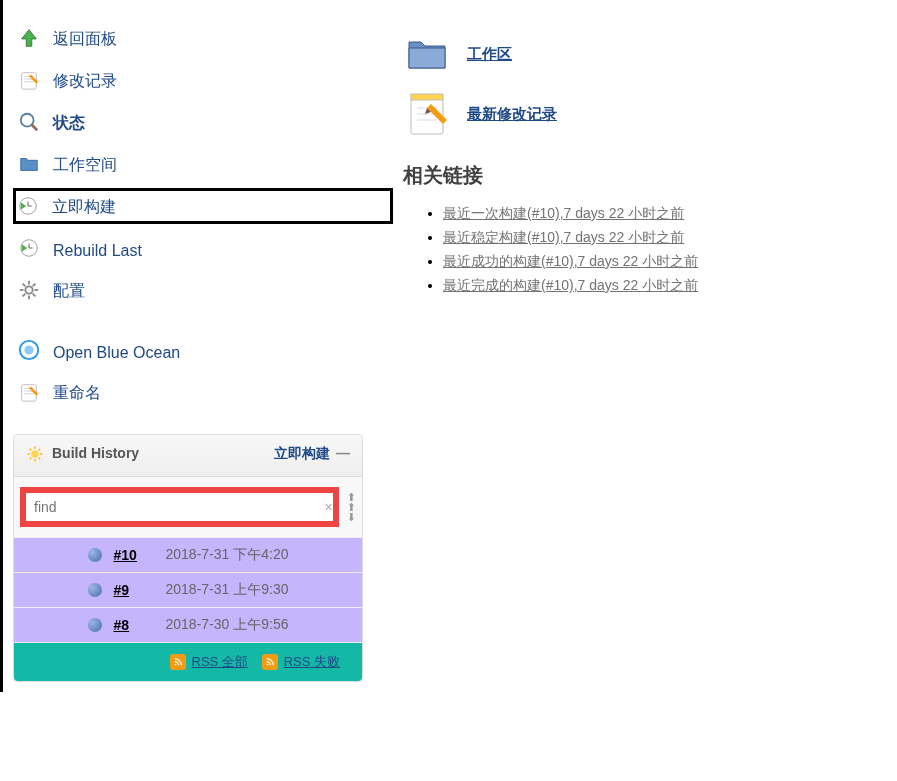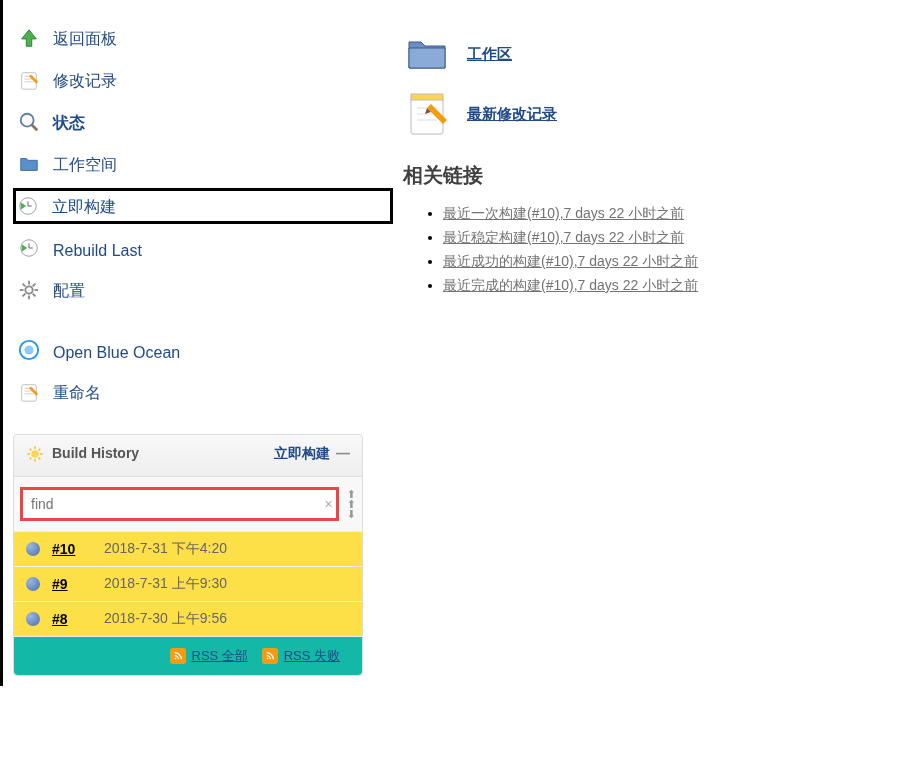--- a/index.html
+++ b/index.html
@@ -128,21 +128,21 @@
   align-items: center;
   padding: 10px 6px;
 }
 .bh-search {
   flex: 1;
   position: relative;
 }
 .bh-search input {
   width: 100%;
   padding: 6px 24px 6px 8px;
-  border: 3px solid #ef4444;
+  border: 6px solid #ef4444;
   font-size: 14px;
   color: #aaa;
 }
 .bh-clear {
   position: absolute;
   right: 6px;
   top: 50%;
   transform: translateY(-50%);
   color: #aaa;
   cursor: pointer;
@@ -156,21 +156,22 @@
 .bh-arrows span {
   line-height: 10px;
   font-size: 11px;
   cursor: pointer;
 }
 .bh-row {
   display: flex;
   align-items: center;
   padding: 8px 12px;
   border-top: 1px solid #eee;
-  background: #fde047;
+  background: #c4b5fd;
+  justify-content: center;
 }
 .bh-ball {
   width: 14px;
   height: 14px;
   border-radius: 50%;
   background: radial-gradient(circle at 30% 30%, #9bb7e6, #4a6da7);
   margin-right: 12px;
 }
 .bh-num {
   color: #000;

